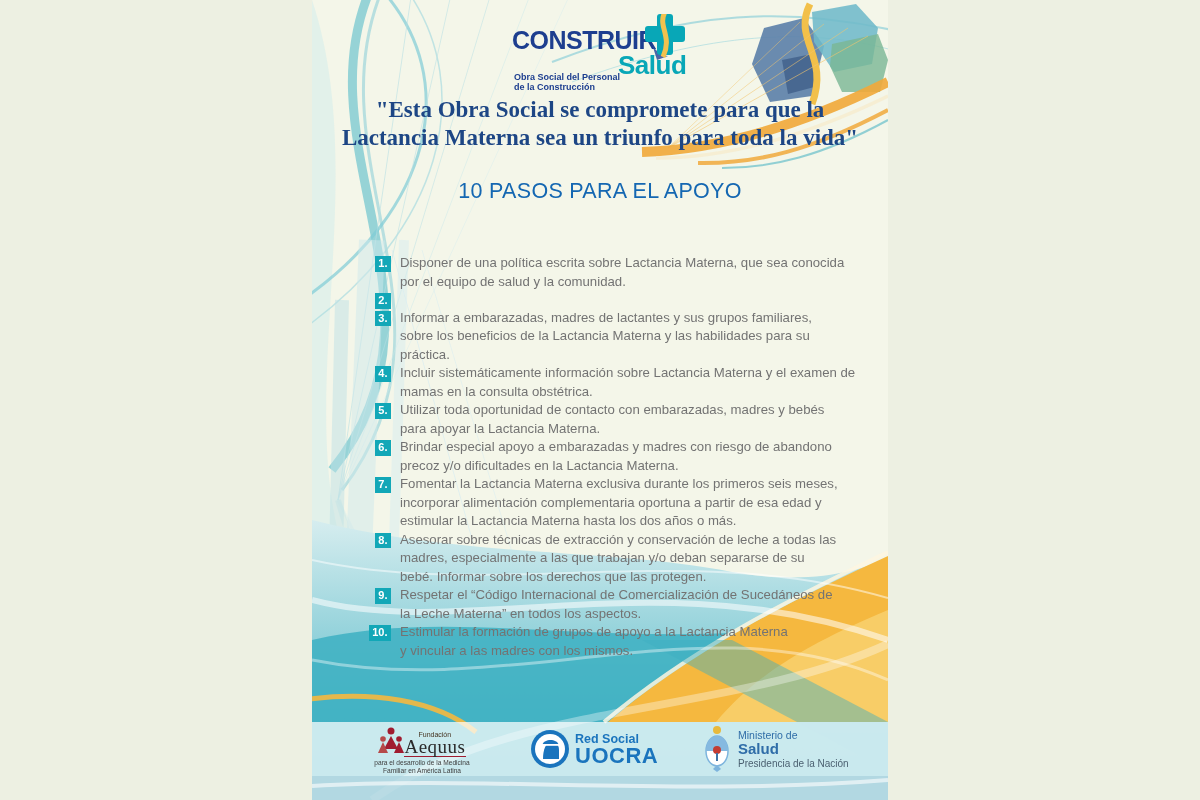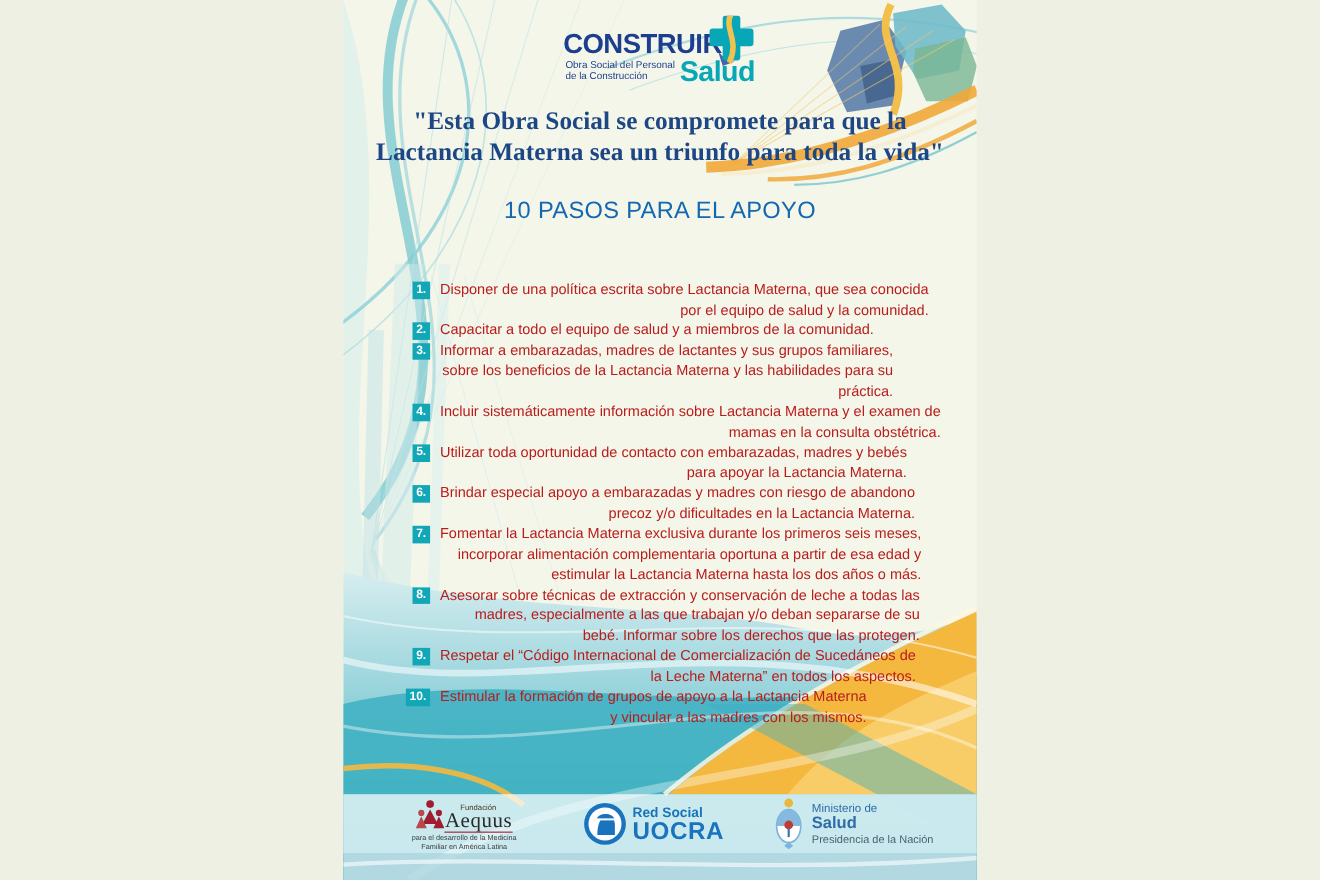--- a/index.html
+++ b/index.html
@@ -5,38 +5,38 @@
   html,body{margin:0;padding:0;}
   body{font-family:"Liberation Sans",sans-serif;}
   .stage{position:relative;width:1200px;height:800px;background:#edf0e2;overflow:hidden;}
   .poster{position:absolute;left:312px;top:0;width:576px;height:800px;background:#f4f6e9;overflow:hidden;}
   .poster svg.bg{position:absolute;left:0;top:0;z-index:0;}
   .layer{position:absolute;z-index:2;}
 
   
   .logo-group{left:200px;top:12px;width:180px;height:72px;}
   .brand{position:absolute;left:0;top:14px;font-size:25px;font-weight:bold;color:#1d3e8f;letter-spacing:-0.5px;}
-  .brand-sub{position:absolute;left:2px;top:42px;font-size:9px;font-weight:normal;color:#1d3e8f;line-height:10px;white-space:pre-line;}
+  .brand-sub{position:absolute;left:2px;top:60px;font-size:9px;font-weight:bold;color:#1d3e8f;line-height:10px;white-space:pre-line;}
   .brand-cross{position:absolute;left:132px;top:2px;}
   .brand-salud{position:absolute;left:106px;top:38px;font-size:26px;font-weight:bold;color:#08a7b7;letter-spacing:-0.5px;}
 
   
   .quote{left:0;top:96px;width:100%;text-align:center;font-family:"Liberation Serif",serif;font-weight:bold;font-size:23px;line-height:27.5px;color:#1d4685;white-space:pre-line;}
 
   
   .title{left:0;top:176px;width:100%;text-align:center;font-size:21.5px;line-height:31px;color:#1467b2;letter-spacing:0.3px;}
   .title b{font-weight:normal;}
   .title span{font-weight:normal;}
 
   
   .steps{left:46px;top:254px;width:512px;}
   .step{display:flex;align-items:flex-start;}
   .num-cell{width:33px;margin-right:9px;display:flex;justify-content:flex-end;flex:none;}
   .badge{background:#12a7b7;color:#fff;font-size:11px;font-weight:bold;line-height:11px;padding:2px 3.5px 2.5px;margin-top:2px;}
-  .step-text{font-size:13.2px;line-height:18.5px;color:#b91c1c;white-space:pre-line;text-align:right;}
+  .step-text{font-size:13.2px;line-height:18.5px;color:#737373;white-space:pre-line;}
 
   
   .footer-band{left:0;top:722px;width:576px;height:54px;background:rgba(255,255,255,0.72);z-index:1;}
   .footer-logos{left:0;top:722px;width:576px;height:43px;z-index:2;}
   .aequus{position:absolute;left:44px;top:5px;width:132px;text-align:center;}
   .aequus-row{display:flex;align-items:flex-end;justify-content:center;}
   .aequus-names{border-bottom:1.5px solid #a01c30;padding-bottom:1px;text-align:left;}
   .aequus-top{font-size:7px;color:#44321f;margin-left:14px;line-height:7px;}
   .aequus-name{font-family:"Liberation Serif",serif;font-size:19px;line-height:17px;color:#2a2a2a;letter-spacing:0.5px;}
   .aequus-tag{font-size:6.6px;line-height:7.6px;color:#3d3d3d;margin-top:2px;white-space:pre-line;}
@@ -143,21 +143,20 @@
           <div class="num-cell">
             <span class="badge">1.</span>
           </div>
           <div class="step-text">Disponer de una política escrita sobre Lactancia Materna, que sea conocida
 por el equipo de salud y la comunidad.</div>
         </div>
       <div class="step">
           <div class="num-cell">
             <span class="badge">2.</span>
           </div>
-          <div class="step-text">Capacitar a todo el equipo de salud y a miembros de la comunidad.</div>
         </div>
       <div class="step">
           <div class="num-cell">
             <span class="badge">3.</span>
           </div>
           <div class="step-text">Informar a embarazadas, madres de lactantes y sus grupos familiares,
 sobre los beneficios de la Lactancia Materna y las habilidades para su
 práctica.</div>
         </div>
       <div class="step">

